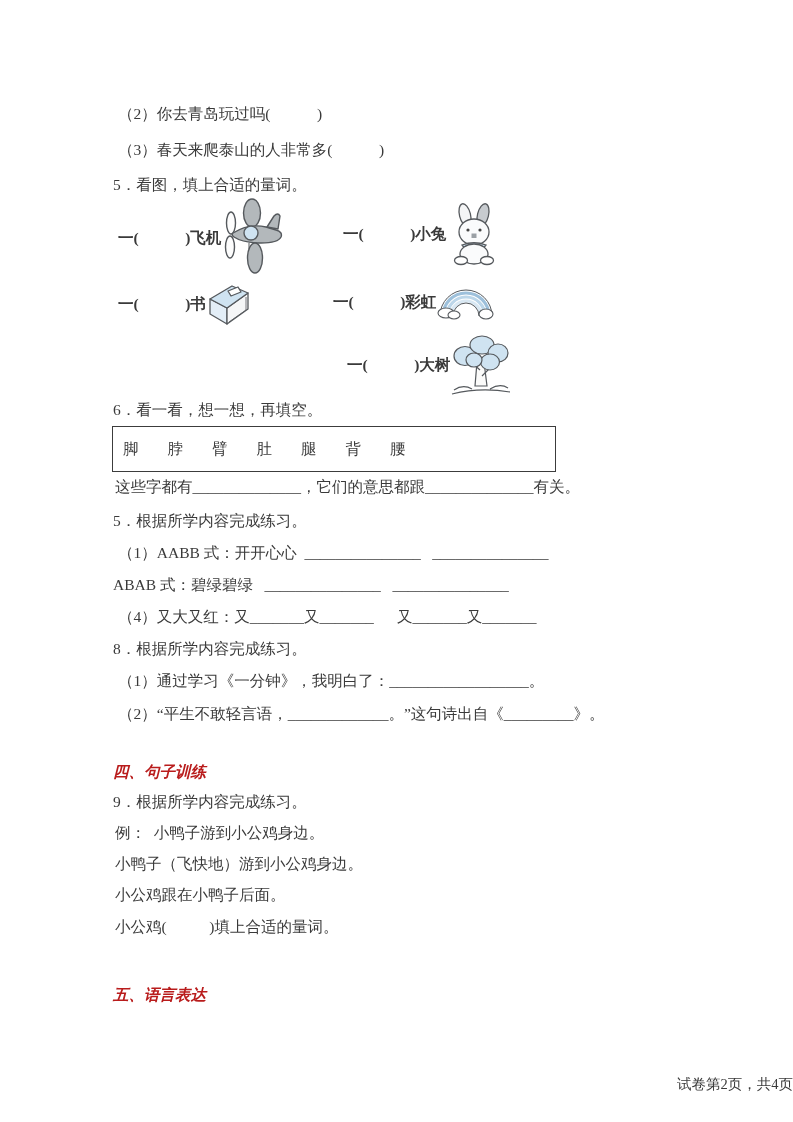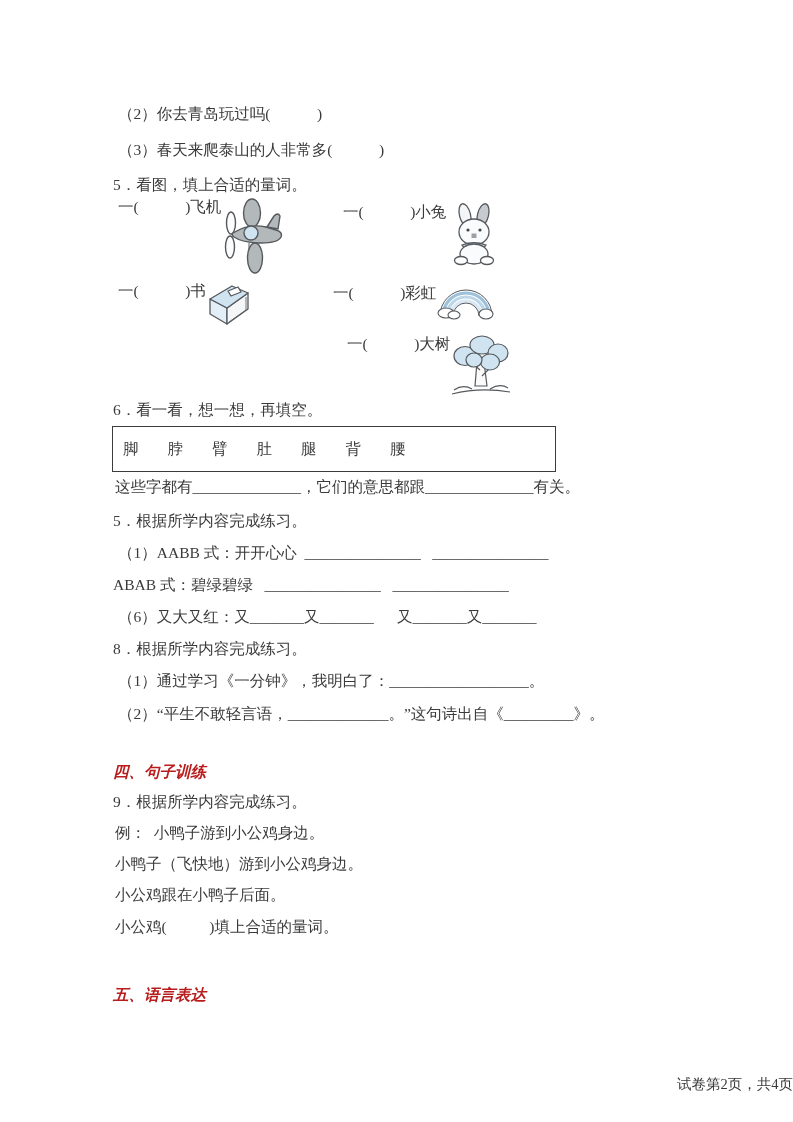--- a/index.html
+++ b/index.html
@@ -30,22 +30,24 @@
     border: 1.5px solid #3c3c3c;
     display: flex;
     align-items: center;
     gap: 29px;
     padding-left: 10px;
     font-size: 15.5px;
   }
   .q5-cell {
     position: absolute;
     display: flex;
+    align-items: center;
     white-space: pre;
     font-size: 15.5px;
+    font-weight: bold;
   }
   .q5-cell svg { flex: 0 0 auto; }
   .footer {
     position: absolute;
     left: 0; top: 1075px;
     width: 100%;
     text-align: right;
     font-size: 14.5px;
     color: #3a3a3a;
   }
@@ -145,21 +147,21 @@
       <span>肚</span>
       <span>腿</span>
       <span>背</span>
       <span>腰</span>
     </div>
   <div class="line" style="left:115px; top:477px">这些字都有______________，它们的意思都跟______________有关。</div>
 
   <div class="line" style="left:113px; top:511px">5．根据所学内容完成练习。</div>
   <div class="line" style="left:118px; top:543px">（1）AABB 式：开开心心  _______________   _______________</div>
   <div class="line" style="left:113px; top:575px">ABAB 式：碧绿碧绿   _______________   _______________</div>
-  <div class="line" style="left:118px; top:607px">（6）又大又红：又_______又_______      又_______又_______</div>
+  <div class="line" style="left:118px; top:607px">（4）又大又红：又_______又_______      又_______又_______</div>
 
   <div class="line" style="left:113px; top:639px">8．根据所学内容完成练习。</div>
   <div class="line" style="left:118px; top:671px">（1）通过学习《一分钟》，我明白了：__________________。</div>
   <div class="line" style="left:118px; top:704px">（2）“平生不敢轻言语，_____________。”这句诗出自《_________》。</div>
 
   <div class="line bold" style="left:113px; top:762px">四、句子训练</div>
   <div class="line" style="left:113px; top:792px">9．根据所学内容完成练习。</div>
   <div class="line" style="left:115px; top:823px">例：  小鸭子游到小公鸡身边。</div>
   <div class="line" style="left:115px; top:854px">小鸭子（飞快地）游到小公鸡身边。</div>
   <div class="line" style="left:115px; top:885px">小公鸡跟在小鸭子后面。</div>

